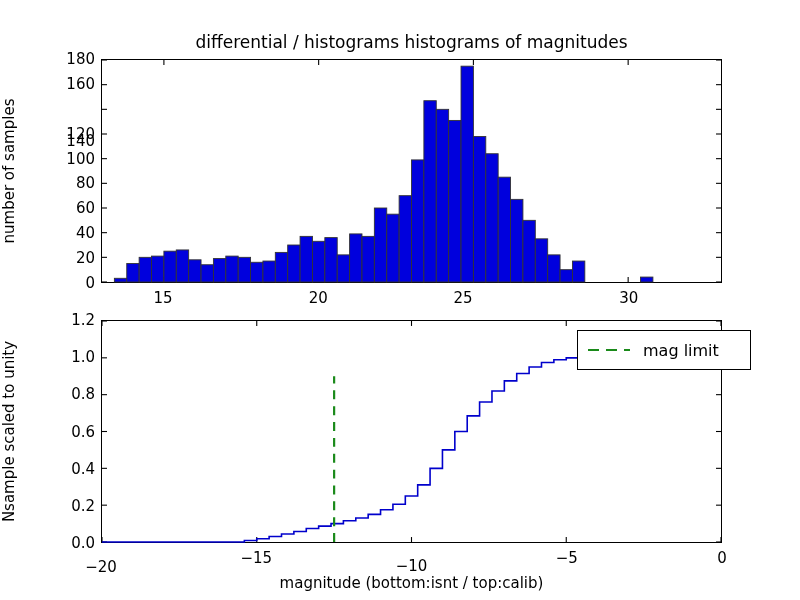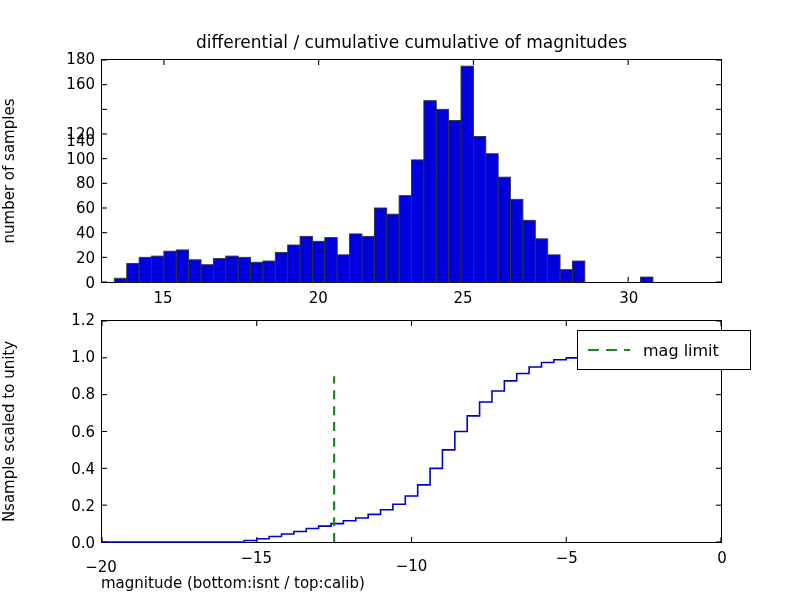--- a/index.html
+++ b/index.html
@@ -80,20 +80,21 @@
     font-size: 15px;
     color: #000;
     white-space: nowrap;
     transform-origin: 50% 50%;
   }
   .axis-label-x {
     position: absolute;
     font-size: 15px;
     color: #000;
     white-space: nowrap;
+    text-align: center;
   }
   
   #legend {
     position: absolute;
     left: 541px;
     top: 330px;
     width: 174px;
     height: 40px;
     box-sizing: border-box;
     border: 1.3px solid #000;
@@ -113,21 +114,21 @@
     font-size: 16px;
     color: #000;
     white-space: nowrap;
   }
 </style>
 </head>
 <body>
 
 <div id="figure">
 
-  <div class="fig-title">differential / cumulative cumulative of magnitudes</div>
+  <div class="fig-title">differential / histograms histograms of magnitudes</div>
 
   <div class="axes" id="axes-top">
     <svg class="plot-svg" id="svg-top" viewBox="0 0 621 224" preserveAspectRatio="none">
         <g>
           <line x1="62.1" y1="224" x2="62.1" y2="219" stroke="#000" stroke-width="1.1"></line>
           <line x1="62.1" y1="0" x2="62.1" y2="5" stroke="#000" stroke-width="1.1"></line>
           <line x1="217.35" y1="224" x2="217.35" y2="219" stroke="#000" stroke-width="1.1"></line>
           <line x1="217.35" y1="0" x2="217.35" y2="5" stroke="#000" stroke-width="1.1"></line>
           <line x1="372.59999999999997" y1="224" x2="372.59999999999997" y2="219" stroke="#000" stroke-width="1.1"></line>
           <line x1="372.59999999999997" y1="0" x2="372.59999999999997" y2="5" stroke="#000" stroke-width="1.1"></line>

